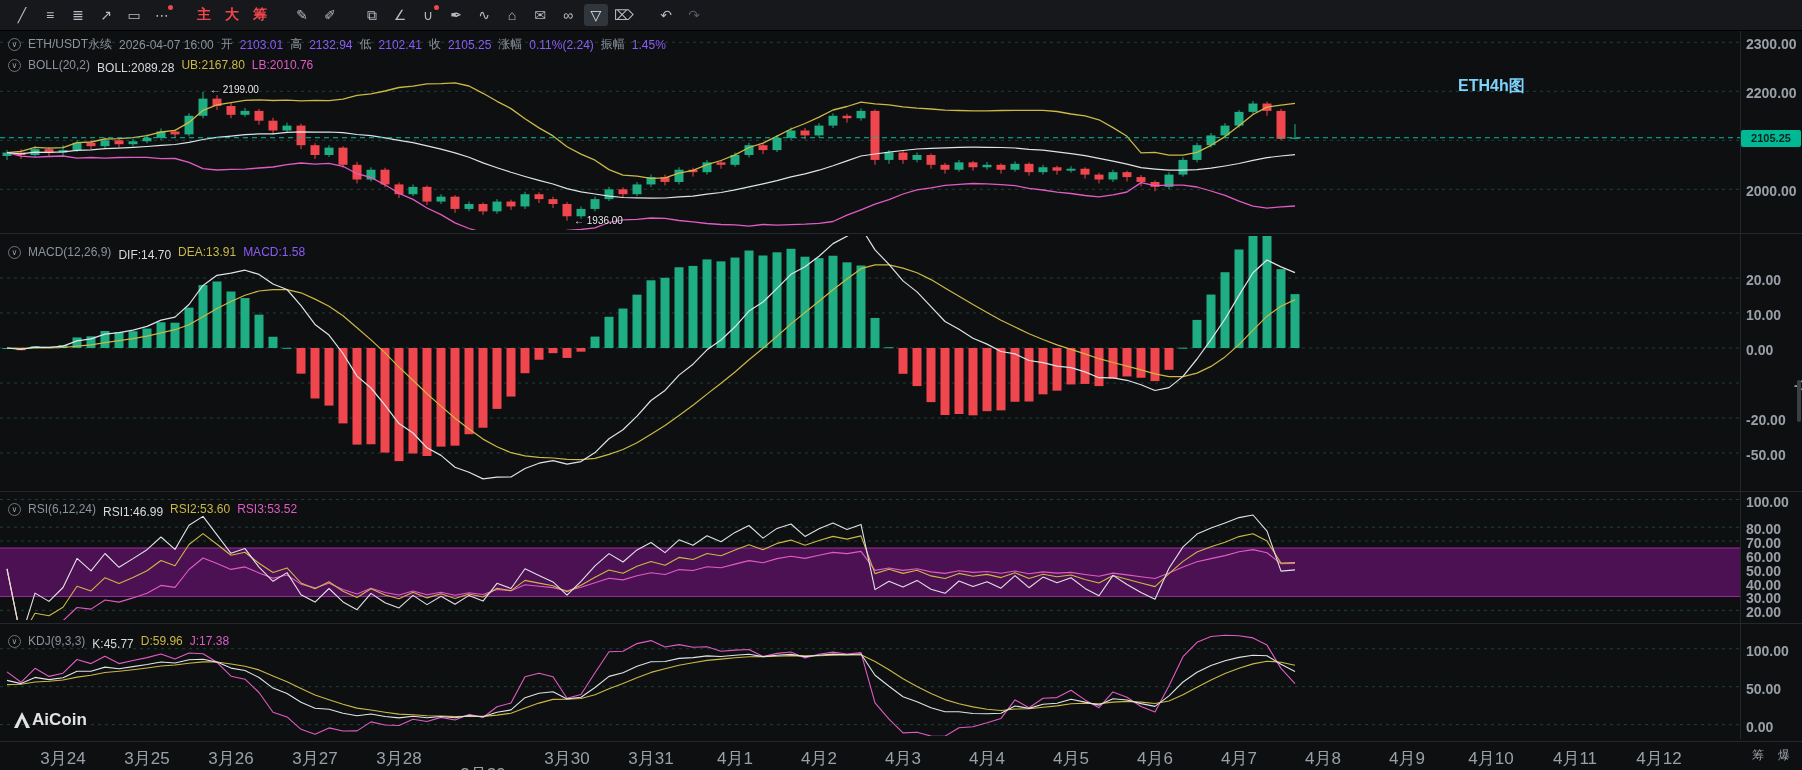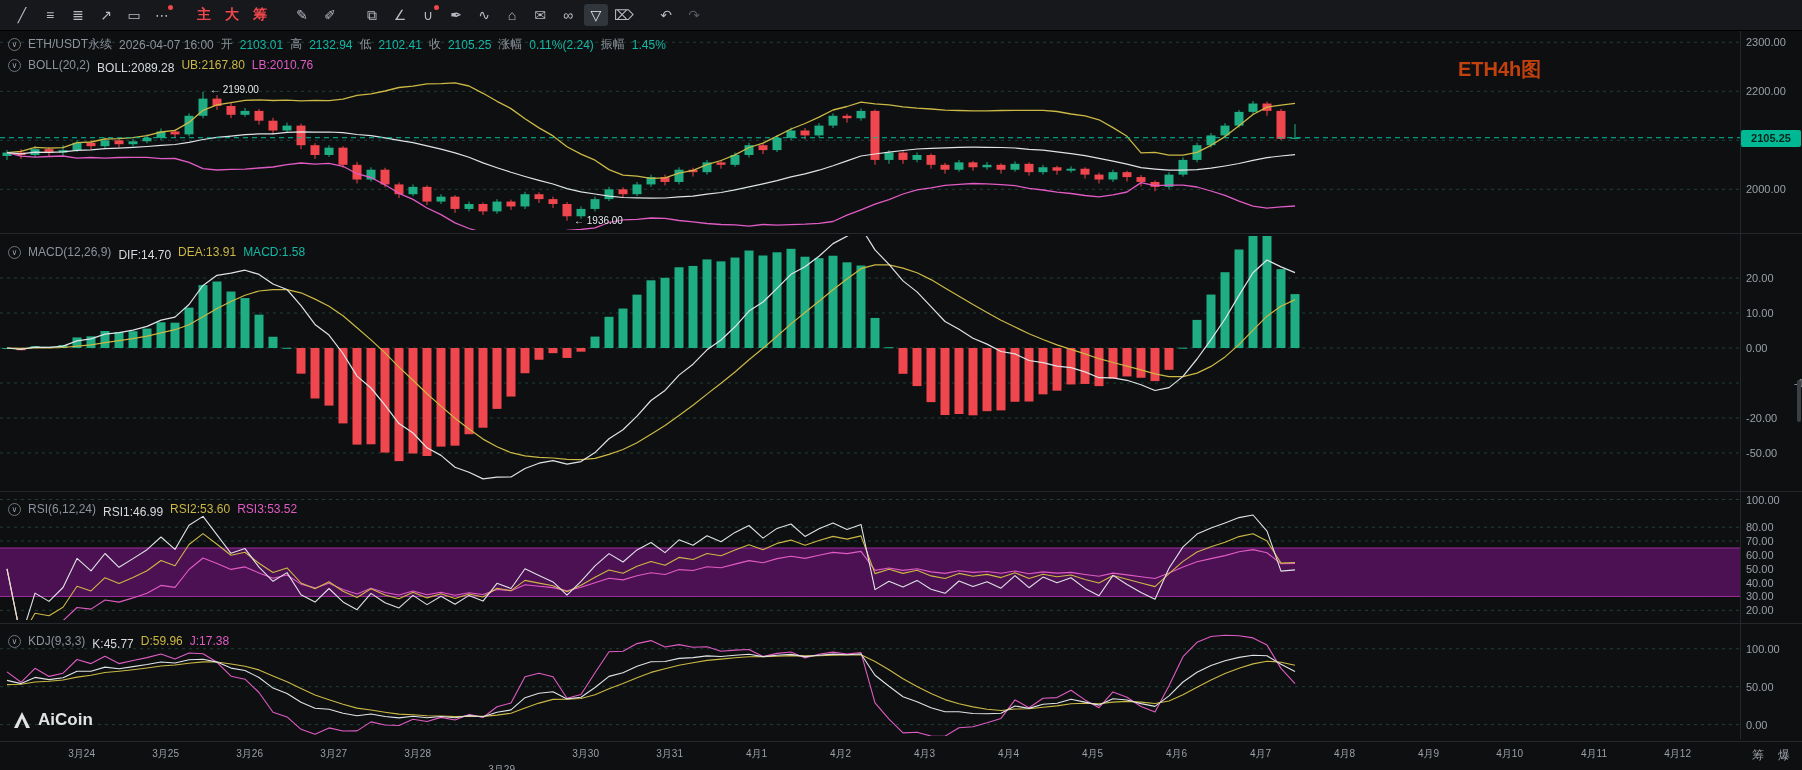--- a/index.html
+++ b/index.html
@@ -12,34 +12,34 @@
       color:#b6bac2;font-size:14px;cursor:pointer;position:relative;border-radius:3px;}
   .tb.red{color:#f0474c;font-weight:bold;}
   .tb.active{background:#31353c;color:#e6e9ed;}
   .tb.muted{color:#565b63;}
   .tb.sp{margin-left:14px;}
   .tb .dot{position:absolute;top:1px;right:1px;width:5px;height:5px;border-radius:50%;background:#f0474c;}
   #chart-svg{position:absolute;left:0;top:0;z-index:1;}
   .hdr{position:absolute;display:flex;align-items:center;gap:7px;font-size:12px;z-index:4;white-space:nowrap;}
   .ci{width:13px;height:13px;border:1px solid #6f747c;border-radius:50%;color:#9aa0a8;
       font-size:8px;line-height:11px;text-align:center;box-sizing:border-box;flex:none;}
-  .gray{color:#8d939c;}.green{color:#14b8a6;}.white{color:#d7dade;margin-top:6px;}
+  .gray{color:#8d939c;}.green{color:#8b5cf6;}.white{color:#d7dade;margin-top:6px;}
   .yellow{color:#cbb845;}.magenta{color:#e05bc4;}
-  .ylab{position:absolute;left:1746px;font-size:11px;color:#9aa0a8;z-index:3;}
-  .xlab{position:absolute;top:747px;width:64px;text-align:right;font-size:10px;color:#9aa0a8;z-index:3;}
+  .ylab{position:absolute;left:1746px;font-size:14px;color:#9aa0a8;z-index:3;font-weight:bold;}
+  .xlab{position:absolute;top:747px;width:64px;text-align:center;font-size:17px;color:#9aa0a8;z-index:3;}
   .sep{position:absolute;left:0;width:1802px;height:1px;background:#24272c;z-index:2;}
   .vax{position:absolute;left:1740px;top:31px;width:1px;height:708px;background:#24272c;z-index:2;}
   .timebar{position:absolute;top:741px;left:0;width:1802px;height:29px;background:#0d0f11;
            border-top:1px solid #24272c;z-index:2;}
   .pricetag{position:absolute;left:1741px;width:60px;height:17px;background:#00b894;color:#06231b;
             font-size:11px;font-weight:bold;display:flex;align-items:center;justify-content:center;
             border-radius:2px;z-index:4;}
   .ann{position:absolute;color:#e8eaed;font-size:10px;z-index:4;text-shadow:0 0 3px #000;white-space:nowrap;}
-  .ethtag{position:absolute;left:1458px;top:56px;color:#c2410c;font-size:20px;font-weight:bold;z-index:4;}
-  .wm{position:absolute;left:12px;top:710px;display:flex;align-items:center;gap:6px;z-index:4;
+  .ethtag{position:absolute;left:1458px;top:76px;color:#7dd3fc;font-size:16px;font-weight:bold;z-index:4;}
+  .wm{position:absolute;left:12px;top:710px;display:flex;align-items:center;z-index:4;
       color:#eceef0;font-size:17px;font-weight:bold;opacity:.95;}
   .corner{position:absolute;top:747px;right:12px;display:flex;gap:14px;font-size:12px;color:#9aa0a8;z-index:4;}
   .scrollthumb{position:absolute;left:1797px;top:380px;width:4px;height:42px;background:#3c4046;
                border-radius:2px;z-index:4;}
 </style>
 </head>
 <body>
 
 <div class="toolbar" id="toolbar">
     <span class="tb">╱</span>

